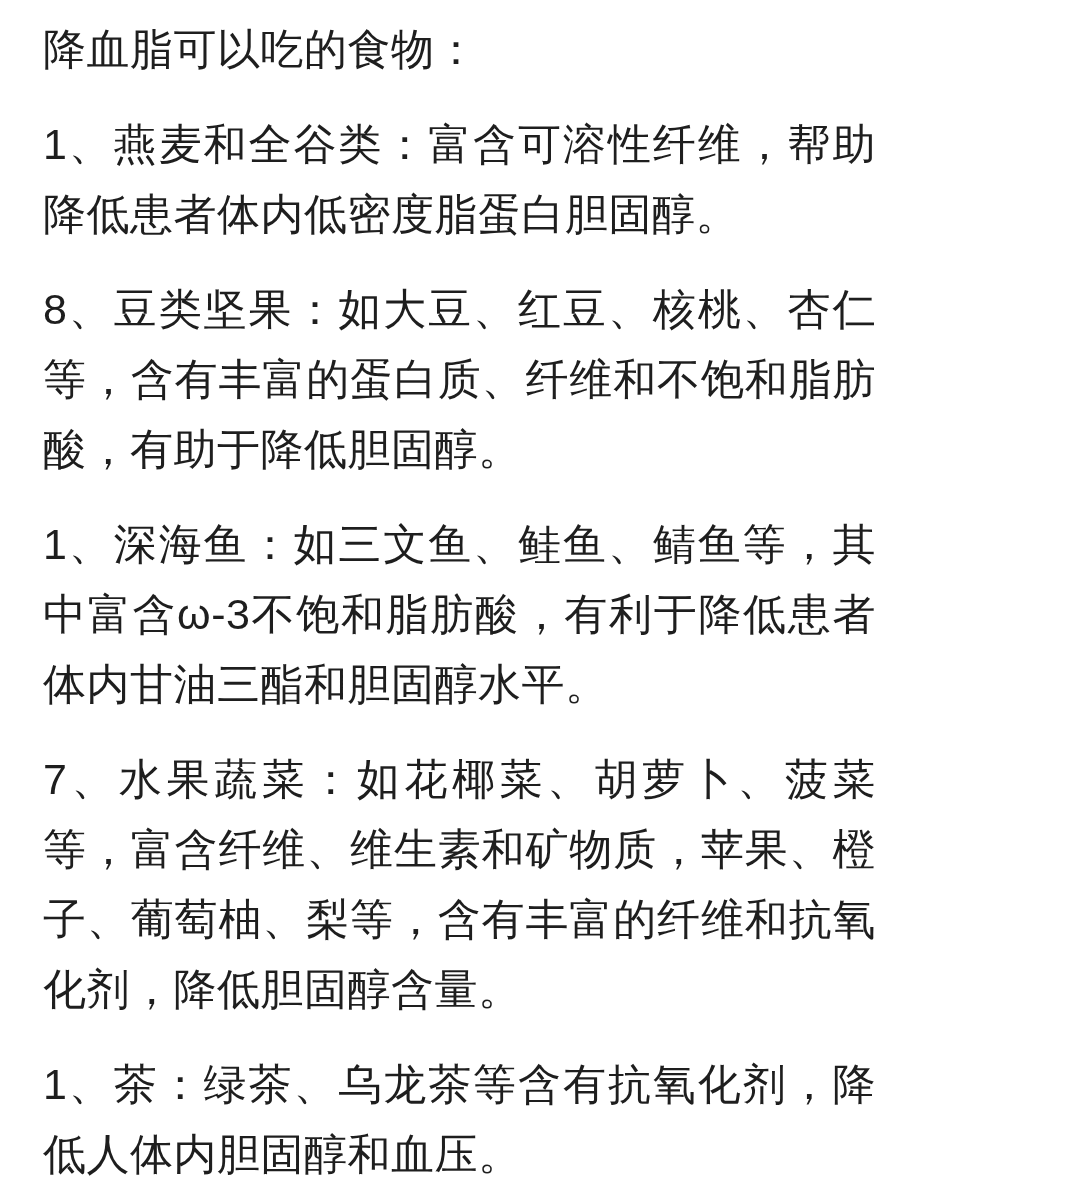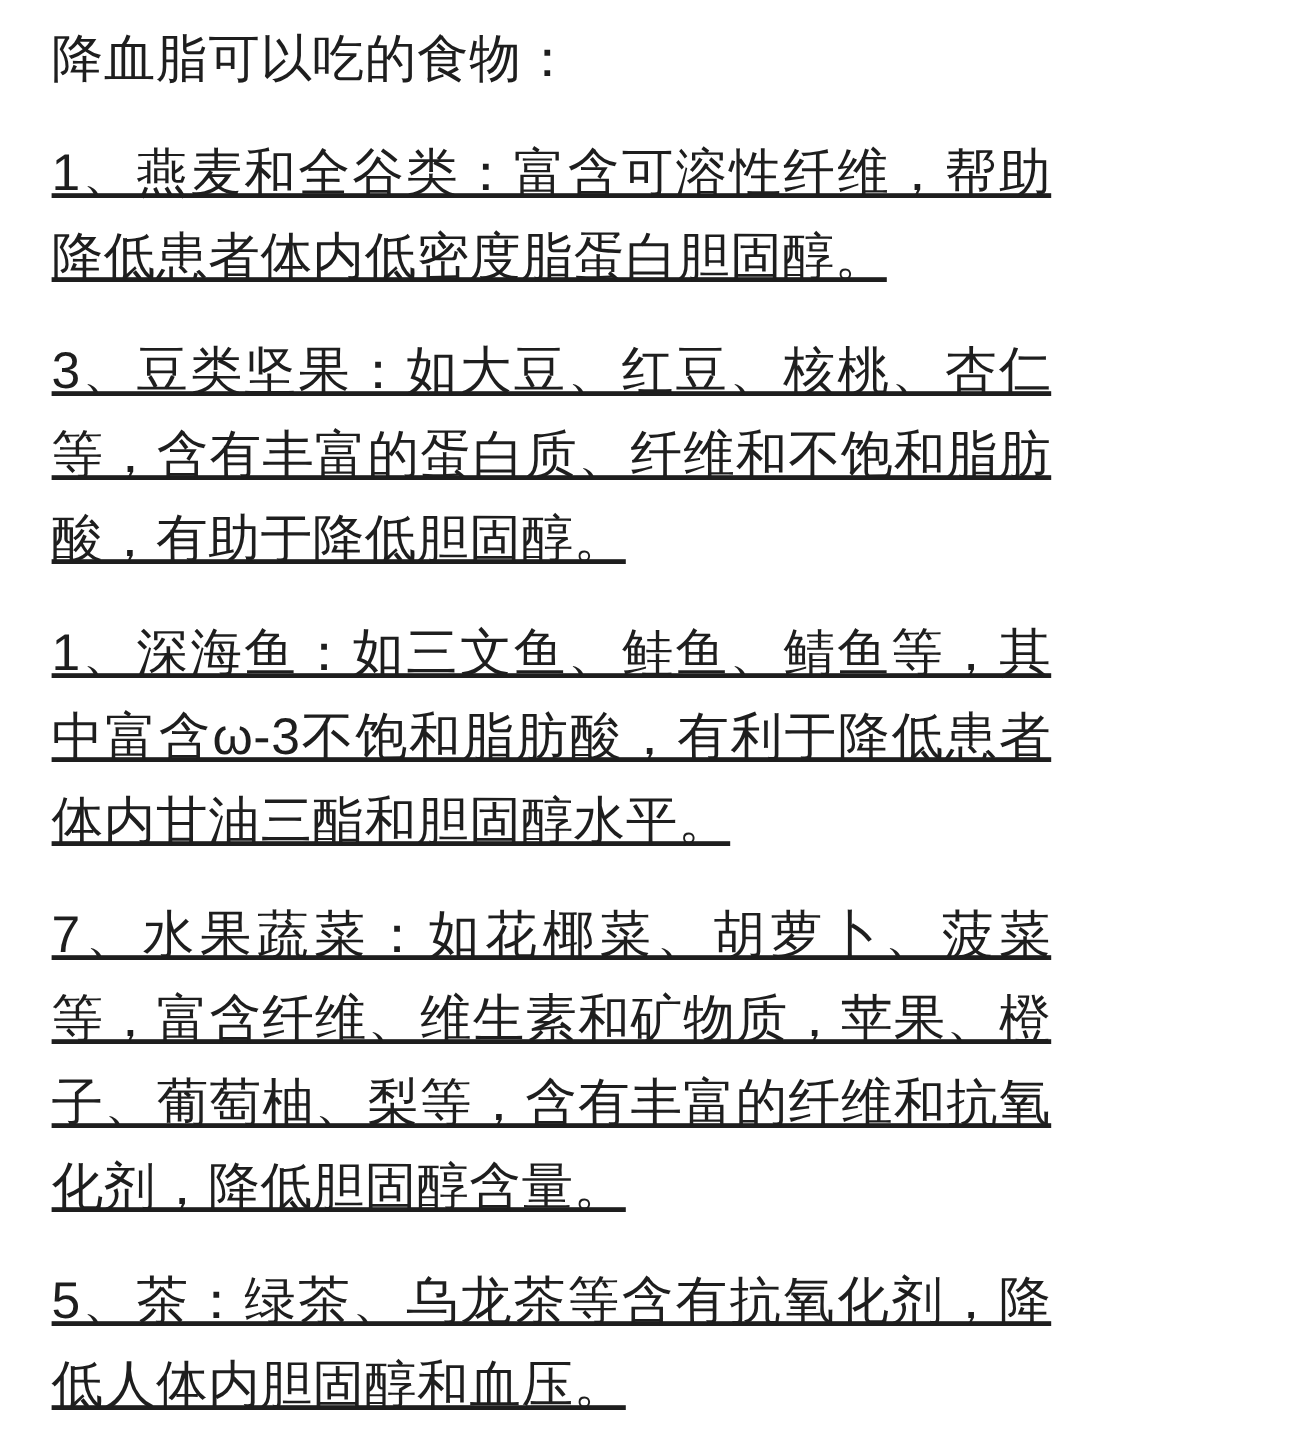--- a/index.html
+++ b/index.html
@@ -19,31 +19,30 @@
     font-size: 43px;
     line-height: 70px;
     text-align: justify;
     letter-spacing: 0.5px;
   }
   .page p {
     margin: 0;
   }
   .page p + p {
     margin-top: 25px;
-    text-decoration: underline;
   }
 </style>
 </head>
 <body>
 
 <main class="page">
   <p>降血脂可以吃的食物：</p>
 
   <p>1、燕麦和全谷类：富含可溶性纤维，帮助降低患者体内低密度脂蛋白胆固醇。</p>
 
-  <p>3、豆类坚果：如大豆、红豆、核桃、杏仁等，含有丰富的蛋白质、纤维和不饱和脂肪酸，有助于降低胆固醇。</p>
+  <p>8、豆类坚果：如大豆、红豆、核桃、杏仁等，含有丰富的蛋白质、纤维和不饱和脂肪酸，有助于降低胆固醇。</p>
 
   <p>1、深海鱼：如三文鱼、鲑鱼、鲭鱼等，其中富含ω-3不饱和脂肪酸，有利于降低患者体内甘油三酯和胆固醇水平。</p>
 
   <p>7、水果蔬菜：如花椰菜、胡萝卜、菠菜等，富含纤维、维生素和矿物质，苹果、橙子、葡萄柚、梨等，含有丰富的纤维和抗氧化剂，降低胆固醇含量。</p>
 
-  <p>5、茶：绿茶、乌龙茶等含有抗氧化剂，降低人体内胆固醇和血压。</p>
+  <p>1、茶：绿茶、乌龙茶等含有抗氧化剂，降低人体内胆固醇和血压。</p>
 </main>
 
 </body></html>

